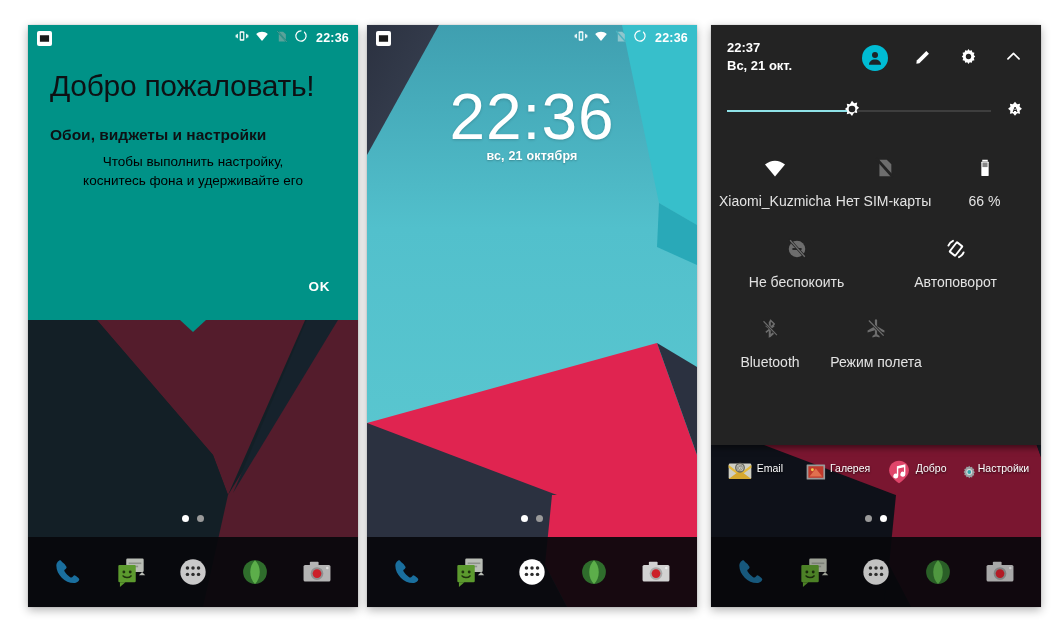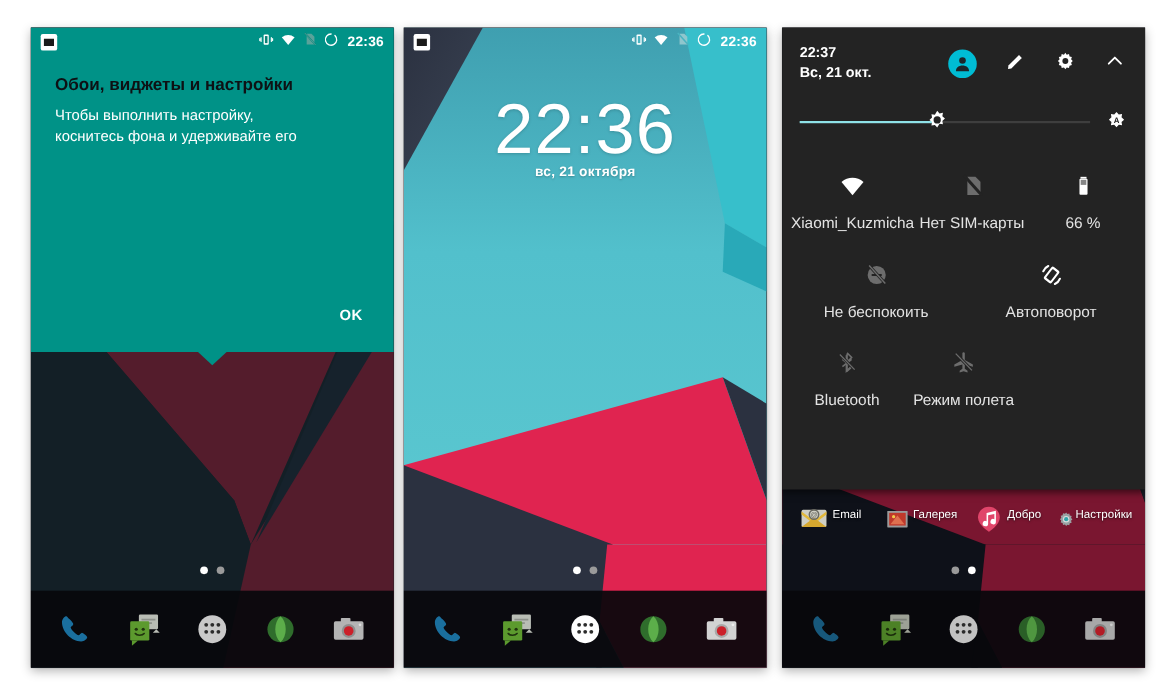--- a/index.html
+++ b/index.html
@@ -97,24 +97,25 @@
     margin: 0 0 22px 0;
     letter-spacing: -0.3px;
   }
   .w-sub {
     color: #0d1114;
     font-size: 15.5px;
     font-weight: bold;
     margin: 0 0 8px 0;
   }
   .w-body {
-    color: #ffffff;
+    color: #000000;
     font-size: 13.5px;
     line-height: 1.42;
     margin: 0;
+    text-align: center;
   }
   .w-ok {
     position: absolute;
     right: 22px;
     bottom: 22px;
     color: #ffffff;
     font-size: 13.5px;
     font-weight: bold;
     letter-spacing: 0.6px;
     background: none;
@@ -378,20 +379,21 @@
             <span class="sb-ico">
               <svg width="14" height="14" viewBox="0 0 24 24">
                   <path d="M12 3.2a8.8 8.8 0 1 0 6 2.4" fill="none" stroke="#fff" stroke-width="2.1" stroke-linecap="round"></path>
                 </svg>
             </span>
             <span class="sb-time">22:36</span>
           </div>
         </div>
 
         <div class="inner">
+          <h1 class="w-title">Добро пожаловать!</h1>
           <div class="w-sub">Обои, виджеты и настройки</div>
           <div class="w-body" style="white-space:pre-line">Чтобы выполнить настройку,
 коснитесь фона и удерживайте его</div>
         </div>
         <button class="w-ok">OK</button>
       </div>
       <div class="card-caret"></div>
 
       <div class="pagedots">
         <span class="dot on"></span>

